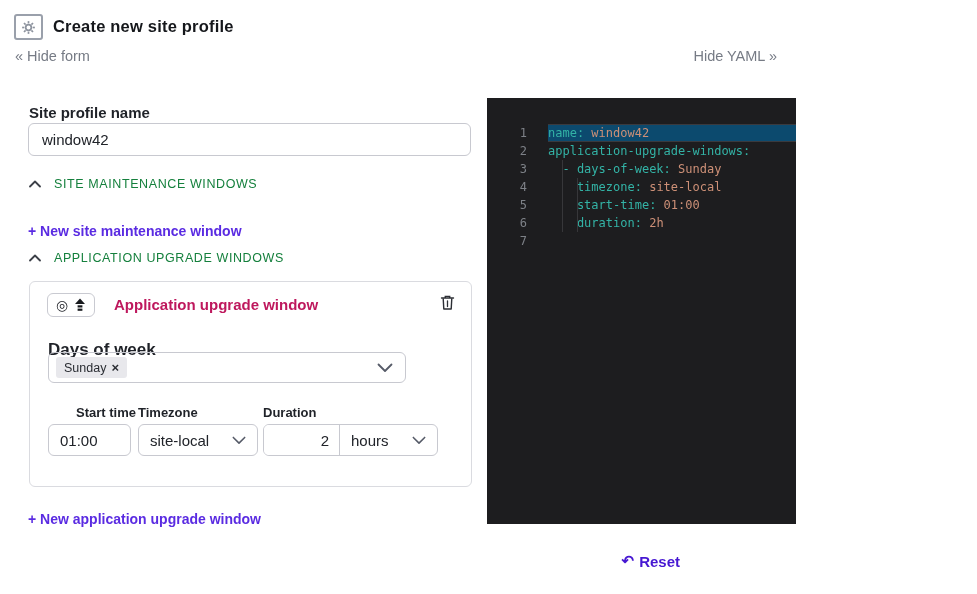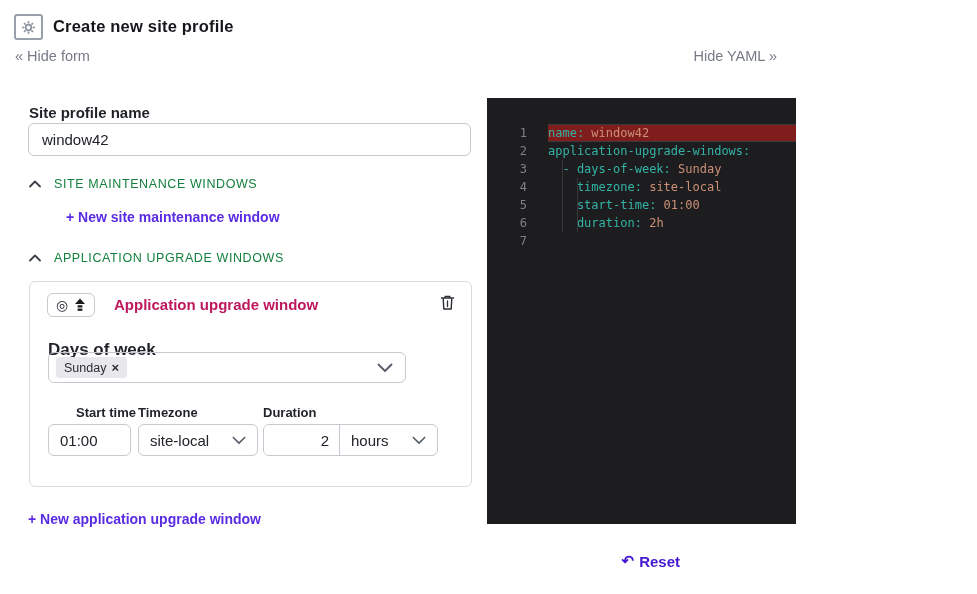--- a/index.html
+++ b/index.html
@@ -19,21 +19,21 @@
   .field-label { font-size:15px; font-weight:bold; color:#1f2228; }
   .lbl-name { position:absolute; left:29px; top:104px; }
   .input { border:1px solid #c8c9d0; border-radius:6px; background:#fff; font-family:"Liberation Sans",sans-serif;
     font-size:15px; color:#202329; outline:none; }
   .name-input { position:absolute; left:28px; top:123px; width:443px; height:33px; padding:0 13px; }
 
   .section-hdr { position:absolute; display:flex; align-items:center; gap:13px; color:#15803d;
     font-size:12.5px; letter-spacing:.6px; cursor:pointer; }
   .sec1 { left:29px; top:177px; } .sec2 { left:29px; top:251px; }
   .add-link { position:absolute; font-size:14px; font-weight:bold; color:#5a2be2; cursor:pointer; }
-  .link1 { left:28px; top:209px;margin-left:38px; } .link2 { left:28px; top:511px; }
+  .link1 { left:28px; top:223px; } .link2 { left:28px; top:511px; }
 
   .card { position:absolute; left:29px; top:281px; width:443px; height:206px;
     border:1px solid #dadbe0; border-radius:6px; background:#fff; }
   .badge { position:absolute; left:17px; top:11px; height:24px; padding:0 8px; border:1px solid #c9cad1;
     border-radius:6px; display:flex; align-items:center; gap:6px; font-size:13px; color:#1b1e24; }
   .badge .glyph { font-size:14px; line-height:1; }
   .card-title { position:absolute; left:84px; top:14px; font-size:15px; font-weight:bold; color:#be185d; }
   .trash { position:absolute; right:15px; top:12px; width:17px; height:17px; cursor:pointer; }
 
   .lbl-days { position:absolute; left:18px; top:58px; font-size:17px;text-align:right; }
@@ -59,21 +59,21 @@
     font-size:15px; color:#202329; cursor:pointer; }
   .dur-unit .chev { margin-left:auto; }
 
   
   .editor { position:absolute; left:487px; top:98px; width:475px; height:426px; background:#1d1d1f;
     font-family:"DejaVu Sans Mono", monospace; font-size:12px; cursor:text; }
   .ed-lines { padding-top:26px; }
   .ed-line { display:flex; height:18px; line-height:18px; padding-right:14px; }
   .ed-num { width:40px; text-align:right; color:#7d8187; flex:none; }
   .ed-code { flex:1; margin-left:21px; white-space:pre; color:#cfcfcf; }
-  .ed-line.hl .ed-code { background:#7f1d1d; box-shadow:inset 0 1px 0 #3a3a3e, inset 0 -1px 0 #3a3a3e; }
+  .ed-line.hl .ed-code { background:#0c4a6e; box-shadow:inset 0 1px 0 #3a3a3e, inset 0 -1px 0 #3a3a3e; }
   .tk-key { color:#33b3a6; } .tk-value { color:#cd9077; } .tk-plain { color:#cfcfcf; }
   .guide { position:absolute; width:1px; background:#37373a; }
   .g1 { left:75px; top:62px; height:72px; } .g2 { left:90px; top:80px; height:54px; }
   .scrollbar { position:absolute; right:0; top:0; width:14px; height:332px; background:#454548; cursor:pointer; }
   .mini-dash { position:absolute; right:0; top:22px; width:14px; height:3px; background:#8a8a8d; }
 
   
   .reset { position:absolute; right:116px; top:552px; font-size:15px; font-weight:bold; color:#4617d2;
     display:flex; align-items:center; gap:5px; cursor:pointer; }
   .create-btn { position:absolute; left:874px; top:542px; width:88px; height:39px; background:#3d11cd;

